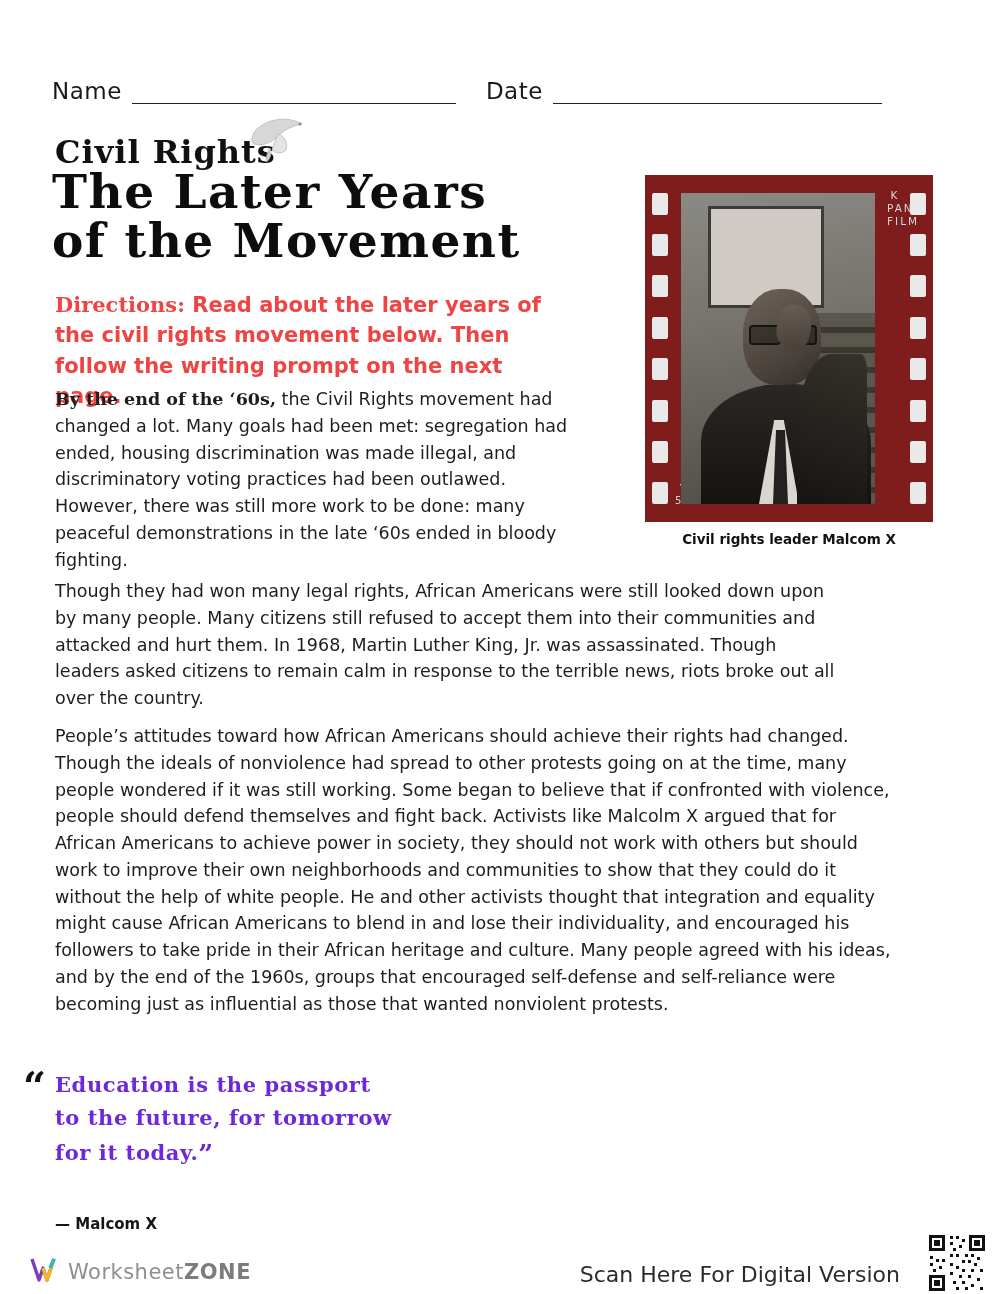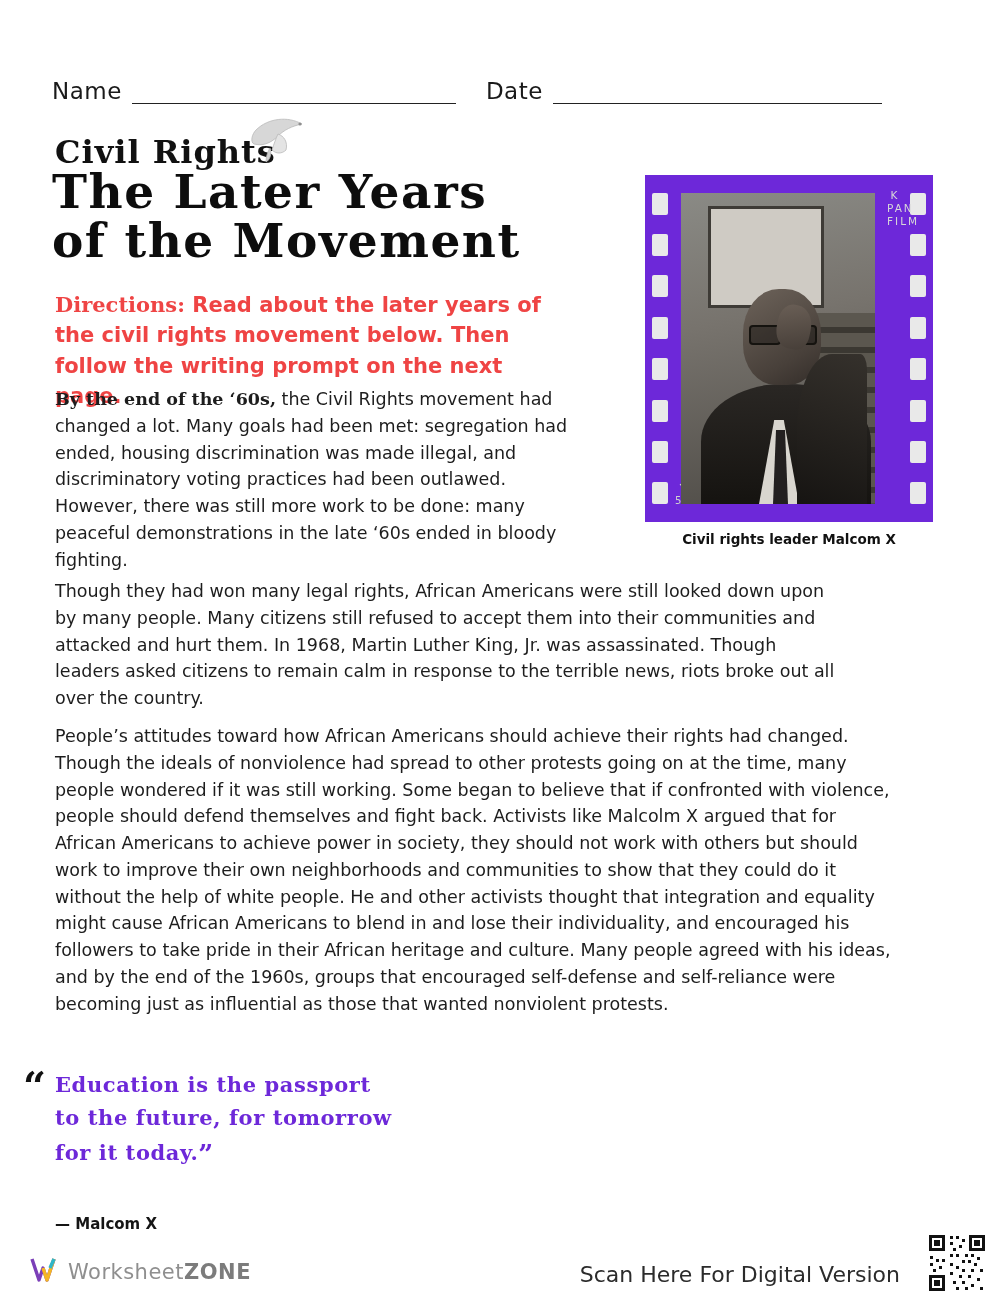--- a/index.html
+++ b/index.html
@@ -121,21 +121,21 @@
   .photo-wrap {
     position: absolute;
     top: 175px;
     left: 645px;
     width: 288px;
     height: 347px;
   }
   .filmstrip {
     position: absolute;
     inset: 0;
-    background: #6d28d9;
+    background: #7f1d1d;
   }
   .sprockets-left, .sprockets-right {
     position: absolute;
     top: 0;
     width: 26px;
     height: 100%;
     display: flex;
     flex-direction: column;
     justify-content: space-around;
     align-items: center;

